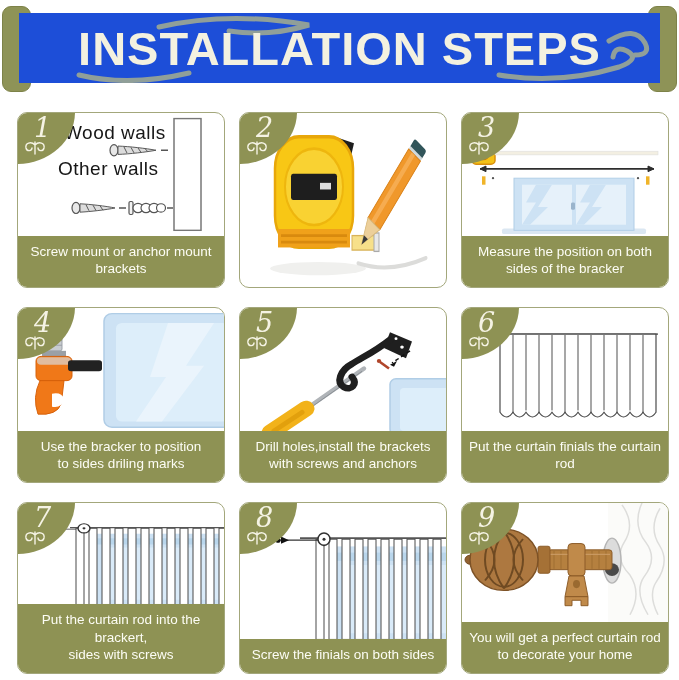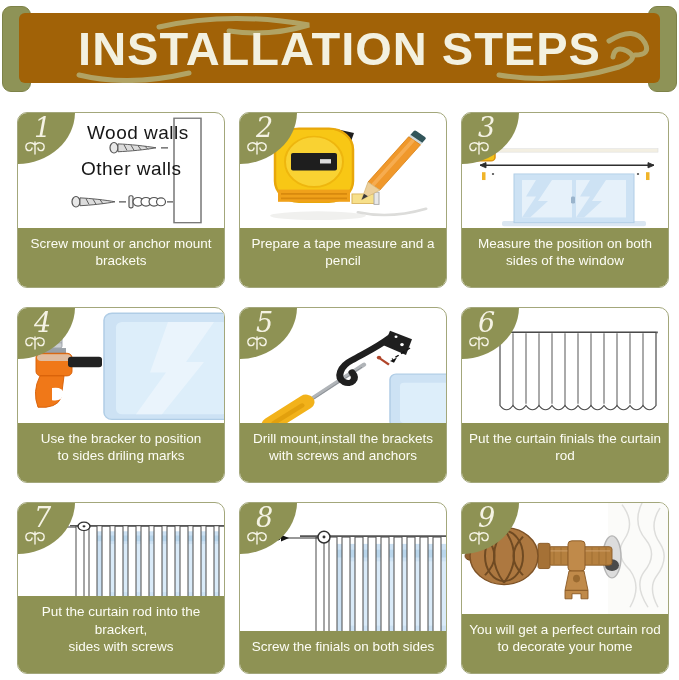--- a/index.html
+++ b/index.html
@@ -3,42 +3,42 @@
 <meta charset="utf-8">
 <style>
   html,body{margin:0;padding:0;background:#fff;}
   #page{position:relative;width:679px;height:680px;background:#fff;overflow:hidden;
         font-family:"Liberation Sans",sans-serif;}
 
   
   .banner-cap{position:absolute;top:6px;width:27px;height:84px;background:#8e9357;
               border:1px solid #7d8248;border-radius:9px;z-index:1;}
   .cap-left{left:2px;} .cap-right{right:2px;}
-  .banner{position:absolute;top:13px;left:19px;right:19px;height:70px;background:#a16207;z-index:2;overflow:hidden;border-radius:6px;}
+  .banner{position:absolute;top:13px;left:19px;right:19px;height:70px;background:#1d4ed8;z-index:2;overflow:hidden;}
   .banner-swirls{position:absolute;inset:0;}
   .banner-title{position:absolute;inset:0;display:flex;align-items:center;justify-content:center;
                 color:#f3f1e0;font-size:47px;font-weight:bold;letter-spacing:1px;white-space:nowrap;}
 
   
   .grid{position:absolute;top:112px;left:17px;width:653px;display:grid;
         grid-template-columns:208px 208px 208px;grid-template-rows:176px 176px 172px;
         column-gap:14px;row-gap:19px;}
   .card{position:relative;border:1px solid #a3a77b;border-radius:10px;background:#fff;
         overflow:hidden;display:flex;flex-direction:column;}
   .art{position:relative;flex:1;overflow:hidden;}
   .art svg{position:absolute;inset:0;width:100%;height:100%;}
   .caption{flex:none;background:#8e9254;color:#fdfdf5;text-align:center;font-size:13.5px;
-           line-height:1.3;padding:7px 5px 17px;white-space:pre-line;}
+           line-height:1.3;padding:7px 5px 9px;white-space:pre-line;}
   .badge{position:absolute;top:-1px;left:-1px;width:58px;height:52px;background:#8e9254;
          border-radius:9px 0 100% 0;z-index:3;color:#f5f3e4;}
   .badge .num{position:absolute;top:1px;left:17px;font-family:"DejaVu Serif",serif;
               font-style:italic;font-size:27px;line-height:1.1;}
   .badge .flourish{position:absolute;top:29px;left:6px;}
 
-  .wall-label{position:absolute;color:#161616;font-size:19px;letter-spacing:.5px;margin-left:23px;}
+  .wall-label{position:absolute;color:#161616;font-size:19px;letter-spacing:.5px;}
   .lbl-wood{top:9px;left:46px;}
   .lbl-other{top:45px;left:40px;}
 </style>
 </head>
 <body>
 
 <div id="page">
 
   <div class="banner-cap cap-left"></div>
   <div class="banner-cap cap-right"></div>
@@ -126,21 +126,20 @@
           <g transform="rotate(38 152 60)">
             <rect x="145" y="14" width="15" height="9" rx="2" fill="#31555a"></rect>
             <rect x="145" y="21" width="15" height="4" fill="#cfd8da"></rect>
             <rect x="145" y="24" width="15" height="66" fill="#f0982b" stroke="#d87f14" stroke-width="0.8"></rect>
             <rect x="149" y="24" width="4" height="66" fill="#f7b25a" opacity="0.8"></rect>
             <polygon points="145,90 160,90 152.5,110" fill="#eccf9a" stroke="#d8b879" stroke-width="0.8"></polygon>
             <polygon points="150,103 155,103 152.5,110" fill="#3a3a3a"></polygon>
           </g>
         </svg>
       </div>
-      <div class="caption">Prepare a tape measure and a pencil</div>
     </div>
 
     <div class="card">
       <div class="badge">
         <span class="num">3</span>
         <svg class="flourish" width="24" height="14" viewBox="0 0 24 14">
           <path d="M12,1 L12,13 M12,4 C8,0 2,2 3,7 C4,11 9,10 9,7 M12,4 C16,0 22,2 21,7 C20,11 15,10 15,7" fill="none" stroke="#f5f3e4" stroke-width="1.4" stroke-linecap="round"></path>
         </svg>
       </div>
       <div class="art">
@@ -167,21 +166,21 @@
             <rect x="52" y="70" width="120" height="56" fill="#cde2f4" stroke="#b0cde6" stroke-width="1"></rect>
             <rect x="60" y="77" width="50" height="43" fill="#e6f1fa"></rect>
             <rect x="114" y="77" width="50" height="43" fill="#e6f1fa"></rect>
             <path d="M74,77 h16 l-14,24 h10 l-18,19 h-8 l14,-24 h-10 z" fill="#cde2f4"></path>
             <path d="M128,77 h16 l-14,24 h10 l-18,19 h-8 l14,-24 h-10 z" fill="#cde2f4"></path>
             <rect x="109" y="96" width="4" height="8" rx="1.5" fill="#9ab4cc"></rect>
           </g>
         </svg>
       </div>
       <div class="caption">Measure the position on both
-sides of the window</div>
+sides of the bracker</div>
     </div>
 
     <div class="card">
       <div class="badge">
         <span class="num">4</span>
         <svg class="flourish" width="24" height="14" viewBox="0 0 24 14">
           <path d="M12,1 L12,13 M12,4 C8,0 2,2 3,7 C4,11 9,10 9,7 M12,4 C16,0 22,2 21,7 C20,11 15,10 15,7" fill="none" stroke="#f5f3e4" stroke-width="1.4" stroke-linecap="round"></path>
         </svg>
       </div>
       <div class="art">
@@ -240,21 +239,21 @@
           <g>
             <circle cx="139" cy="57" r="2.2" fill="#b0452a"></circle>
             <line x1="140" y1="58" x2="149" y2="65" stroke="#b0452a" stroke-width="2.5"></line>
           </g>
           <g>
             <line x1="170" y1="46" x2="152" y2="59" stroke="#111" stroke-width="1.5" stroke-dasharray="4,3"></line>
             <polygon points="150,61 157,57 154,63" fill="#111"></polygon>
           </g>
         </svg>
       </div>
-      <div class="caption">Drill mount,install the brackets
+      <div class="caption">Drill holes,install the brackets
 with screws and anchors</div>
     </div>
 
     <div class="card">
       <div class="badge">
         <span class="num">6</span>
         <svg class="flourish" width="24" height="14" viewBox="0 0 24 14">
           <path d="M12,1 L12,13 M12,4 C8,0 2,2 3,7 C4,11 9,10 9,7 M12,4 C16,0 22,2 21,7 C20,11 15,10 15,7" fill="none" stroke="#f5f3e4" stroke-width="1.4" stroke-linecap="round"></path>
         </svg>
       </div>

